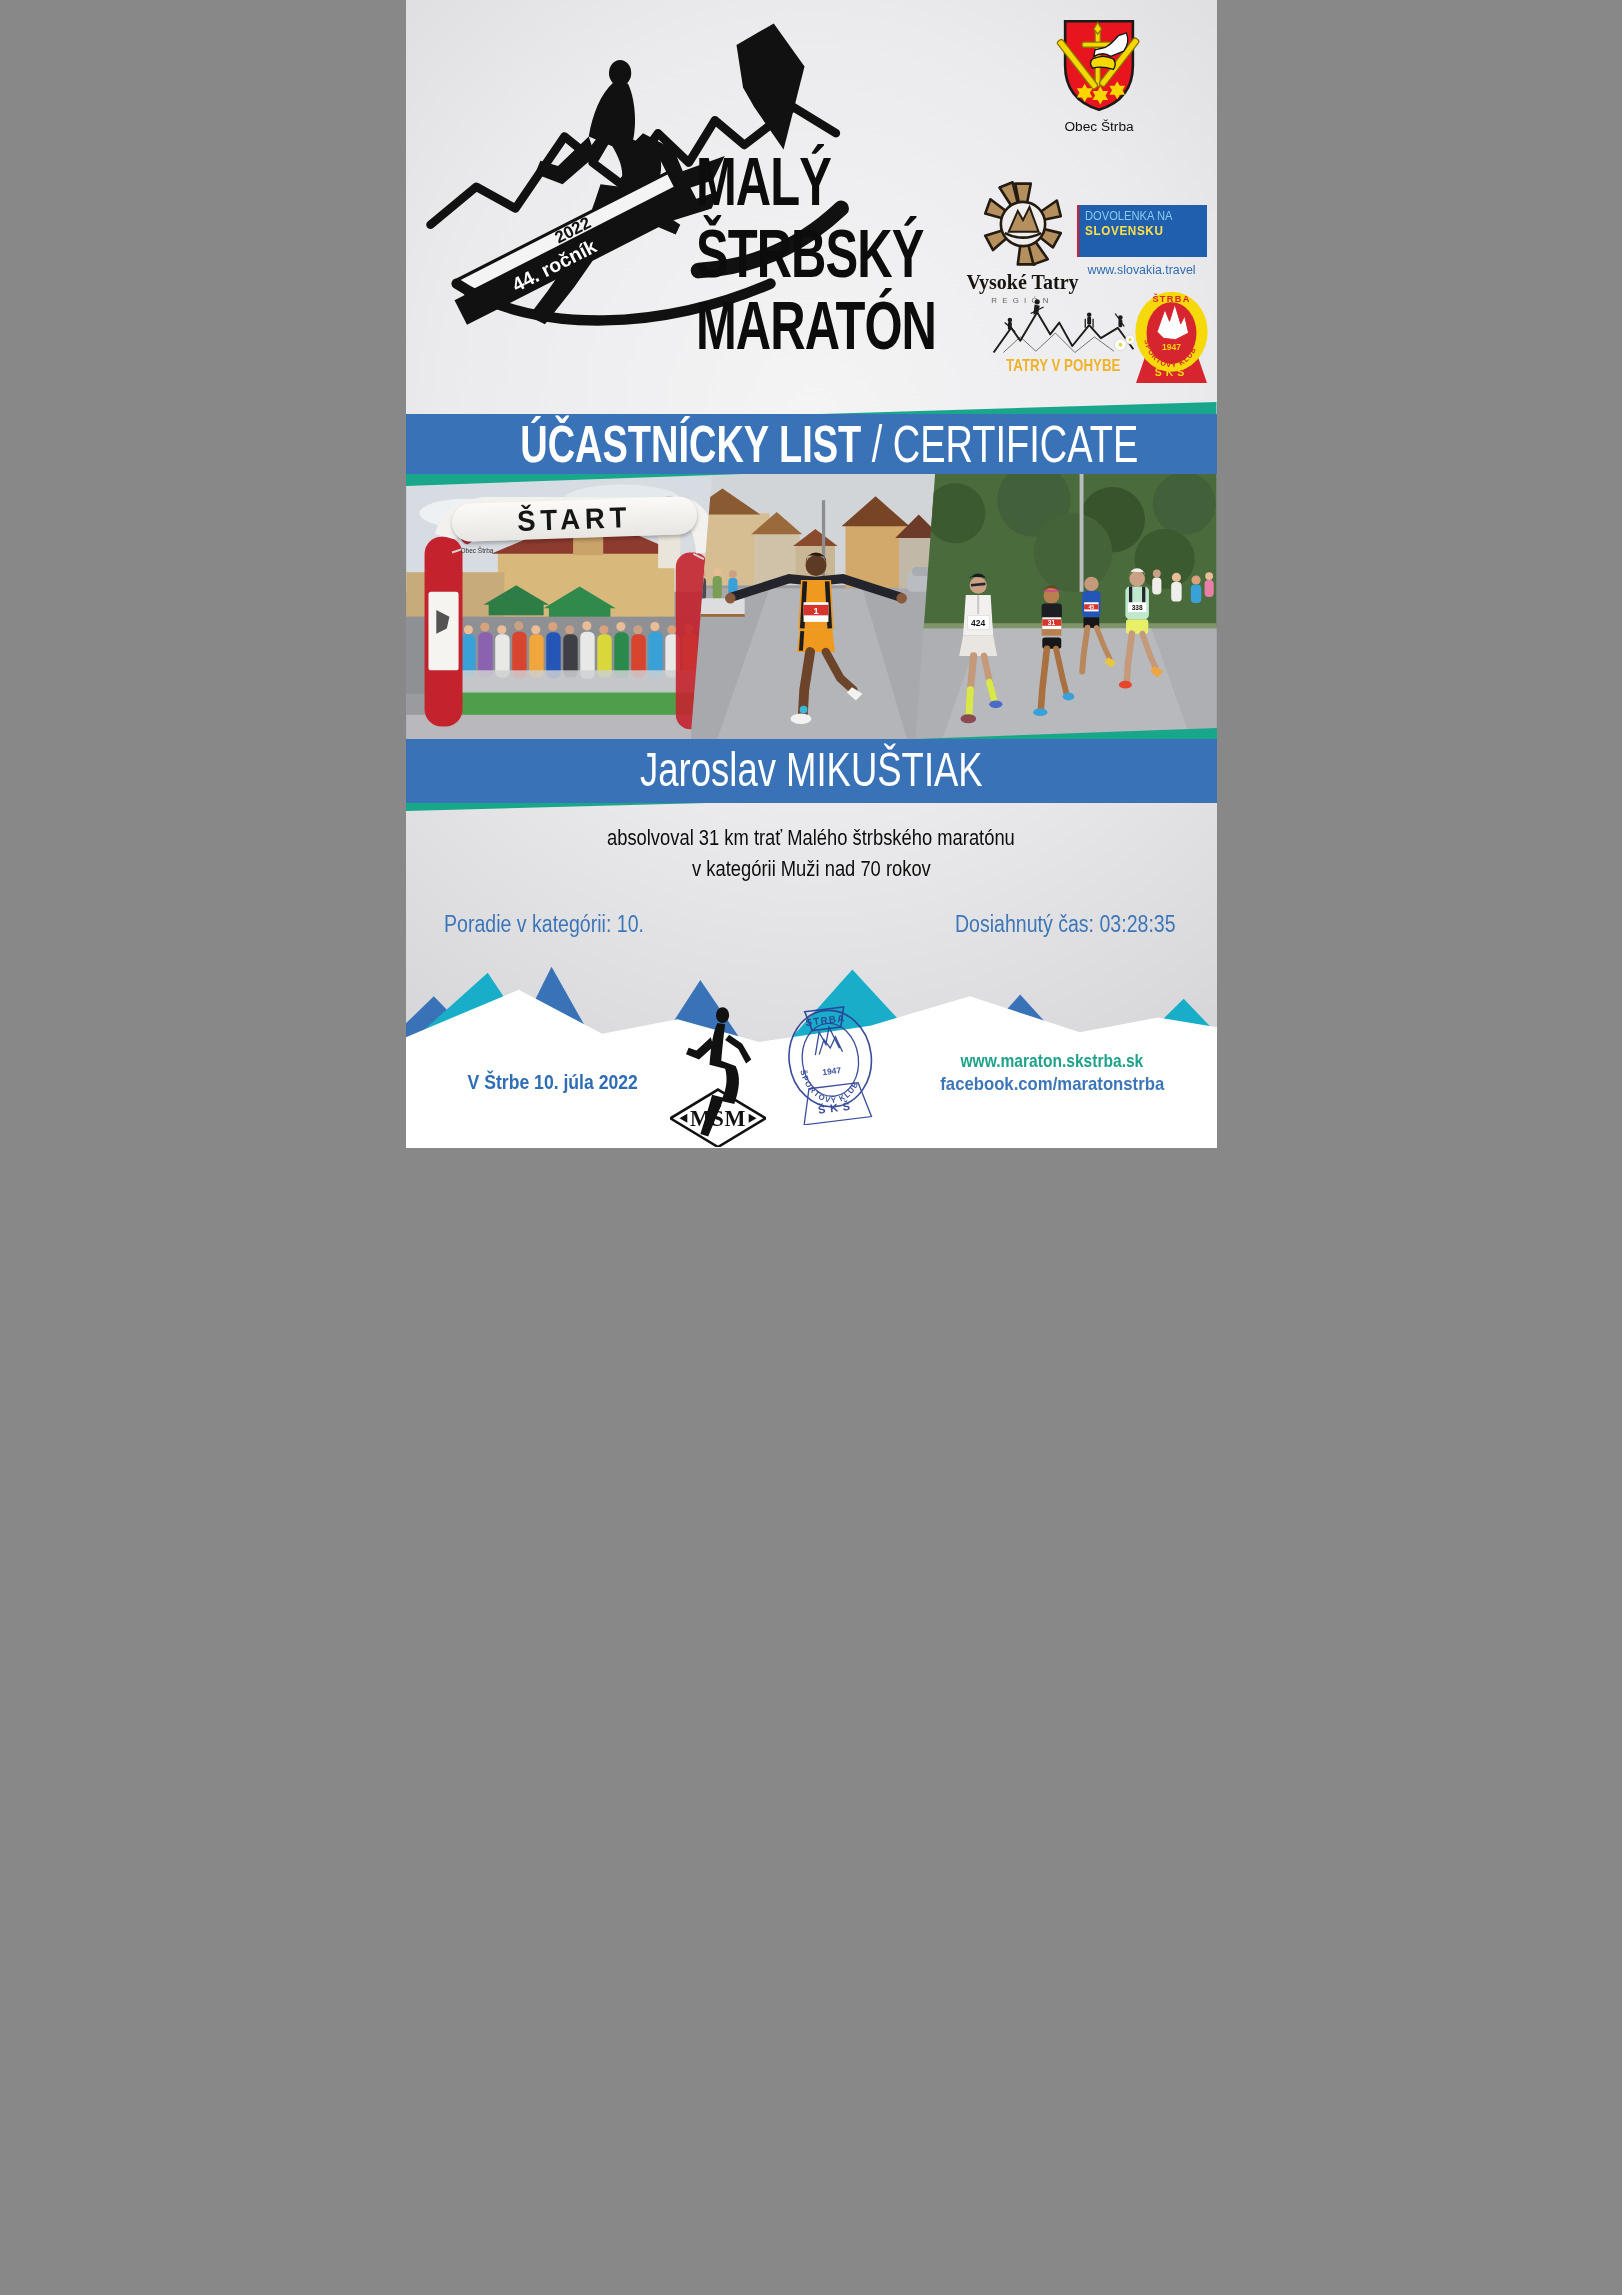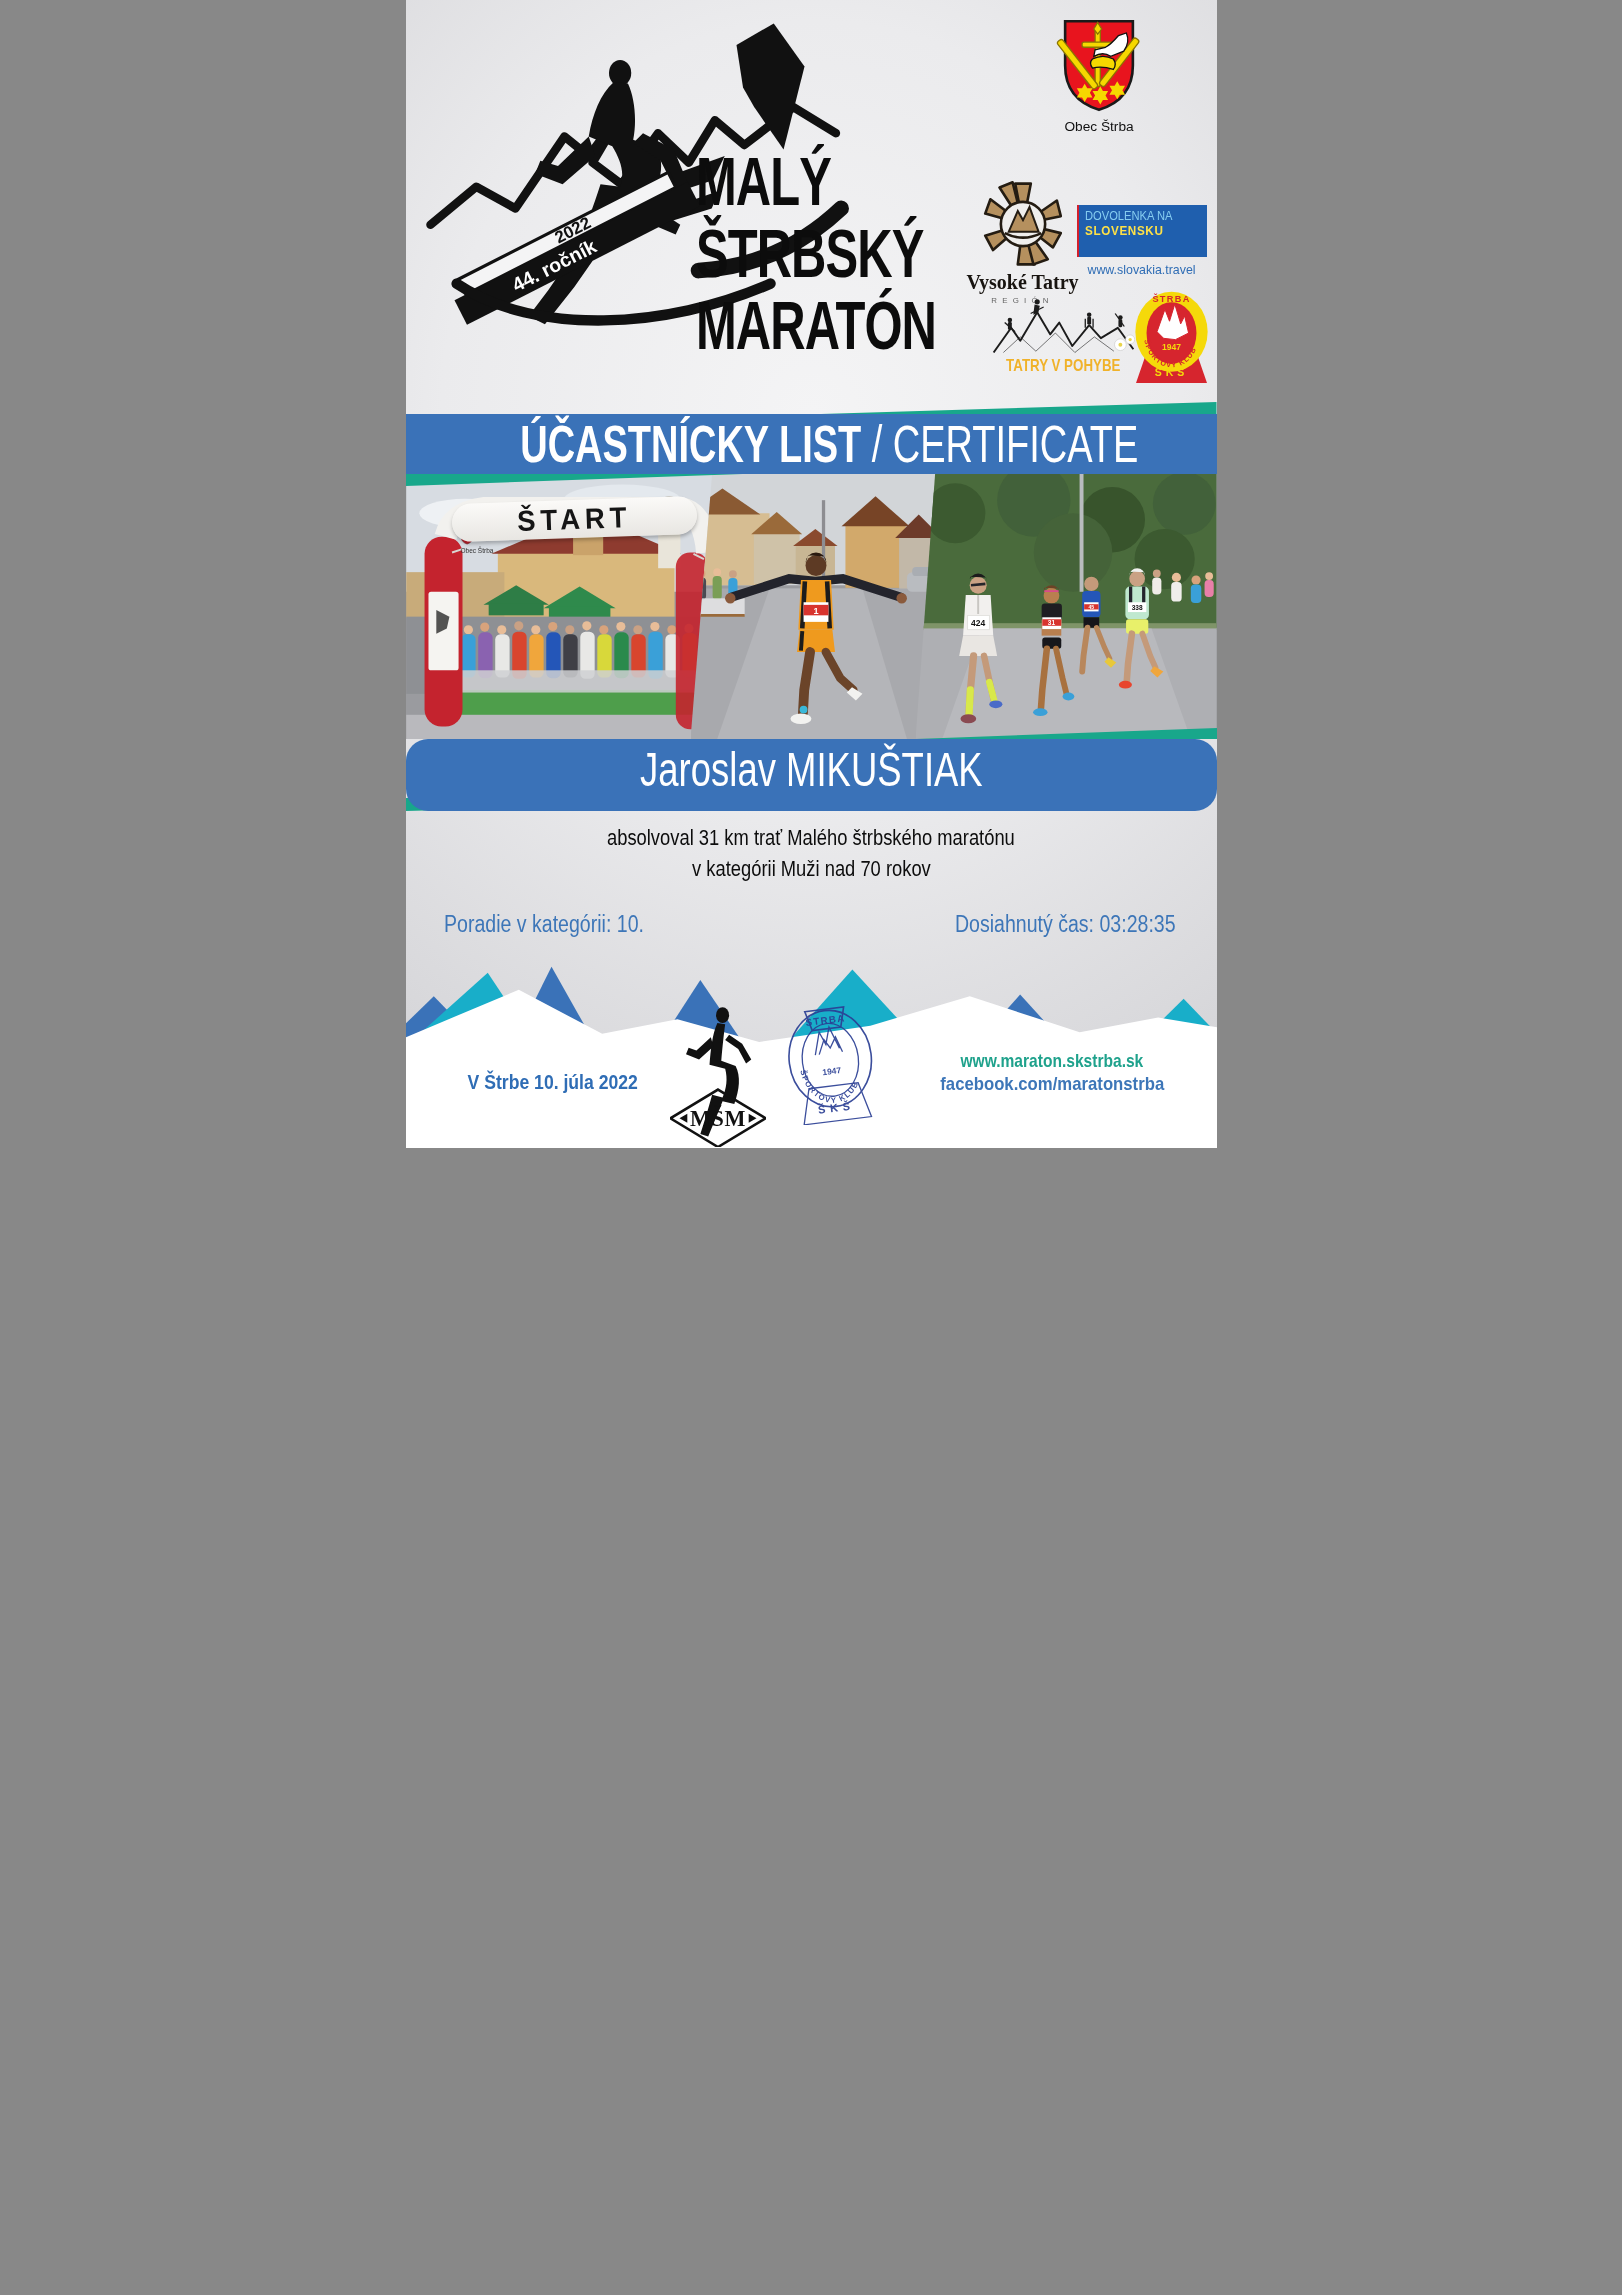--- a/index.html
+++ b/index.html
@@ -35,21 +35,21 @@
   .tvp{left:584px;top:294px;width:147px;text-align:center;z-index:2;}
   .tvp .nm{color:#f0b22a;font-weight:800;font-size:15.7px;margin-top:-3.9px;}
 
   .sks{left:726px;top:291px;width:79px;z-index:2;}
 
   
   .band{left:0;width:811px;background:#3a72b8;color:#fff;text-align:center;z-index:3;}
   .band1{top:414px;height:60px;line-height:61px;}
   .band1 .big{font-weight:800;font-size:52px;--sx:.73;}
   .band1 .lite{font-weight:400;}
-  .band2{top:739px;height:72px;line-height:62px;font-size:48px;border-radius:22px;--sx:.76;}
+  .band2{top:739px;height:64px;line-height:62px;font-size:48px;--sx:.76;}
   .wedge{position:absolute;background:#18a78b;z-index:3;}
   .w-tr1{left:399px;top:402px;width:412px;height:12.4px;clip-path:polygon(0 100%,100% 0,100% 100%);}
   .w-bl1{left:0;top:473px;width:363px;height:13px;clip-path:polygon(0 0,100% 0,0 100%);}
   .w-tr2{left:510px;top:728px;width:302px;height:11px;clip-path:polygon(0 100%,100% 0,100% 100%);}
   .w-bl2{left:0;top:798px;width:494px;height:13px;clip-path:polygon(0 0,100% 0,0 100%);}
 
   
   .photos{left:0;top:474px;width:811px;height:265px;z-index:1;background:#9a9b9f;}
   .ph{position:absolute;top:0;height:265px;overflow:hidden;}
   .p1{left:0;width:308px;clip-path:polygon(0 0,100% 0,calc(100% - 21.6px) 100%,0 100%);}

